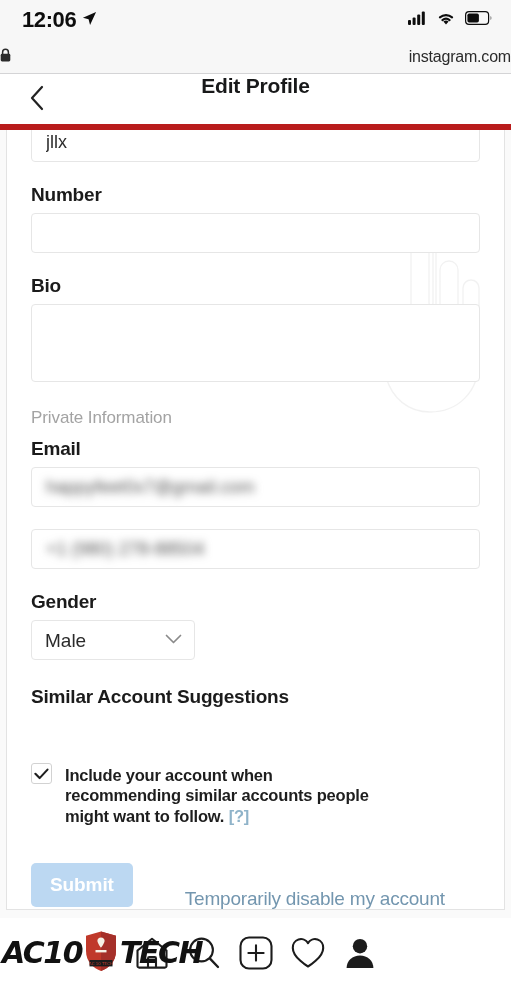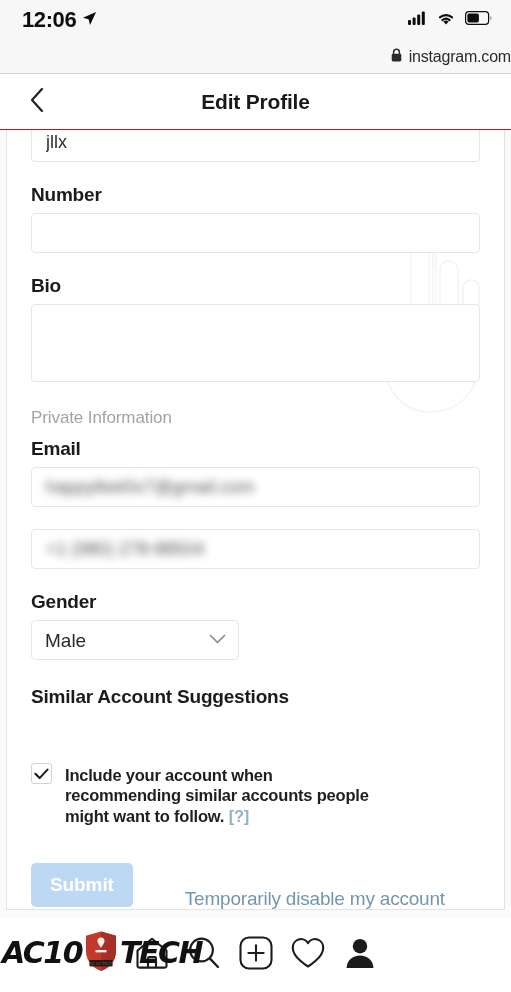--- a/index.html
+++ b/index.html
@@ -54,39 +54,38 @@
     gap: 9px;
   }
 
   
   .url-bar {
     height: 34px;
     flex: 0 0 34px;
     background: #f7f7f7;
     display: flex;
     align-items: center;
-    justify-content: flex-end;
+    justify-content: space-between;
     gap: 7px;
     border-bottom: 1px solid #d4d4d6;
   }
   .url-text {
     font-size: 16px;
     color: #2b2b2b;
     letter-spacing: -0.2px;
   }
 
   
   .nav-header {
     height: 56px;
     flex: 0 0 56px;
     background: #ffffff;
     display: flex;
-    align-items: center;
-    position: relative;
-    border-bottom: 1px solid #b91c1c;
+    position: relative;
+    border-bottom: 6px solid #b91c1c;
   }
   .back-btn {
     position: absolute;
     left: 22px;
     top: 50%;
     transform: translateY(-50%);
     width: 30px;
     height: 30px;
     display: flex;
     align-items: center;
@@ -208,21 +207,21 @@
     font-size: 18px;
     color: #555555;
     filter: blur(4.5px);
     white-space: nowrap;
     user-select: none;
   }
 
   
   .select-wrap {
     position: relative;
-    width: 208px;
+    width: 164px;
     height: 40px;
   }
   .gender-select {
     width: 100%;
     height: 100%;
     border: 1px solid #e6e6e6;
     border-radius: 4px;
     background: #ffffff;
     font-family: "Liberation Sans", sans-serif;
     font-size: 19px;

